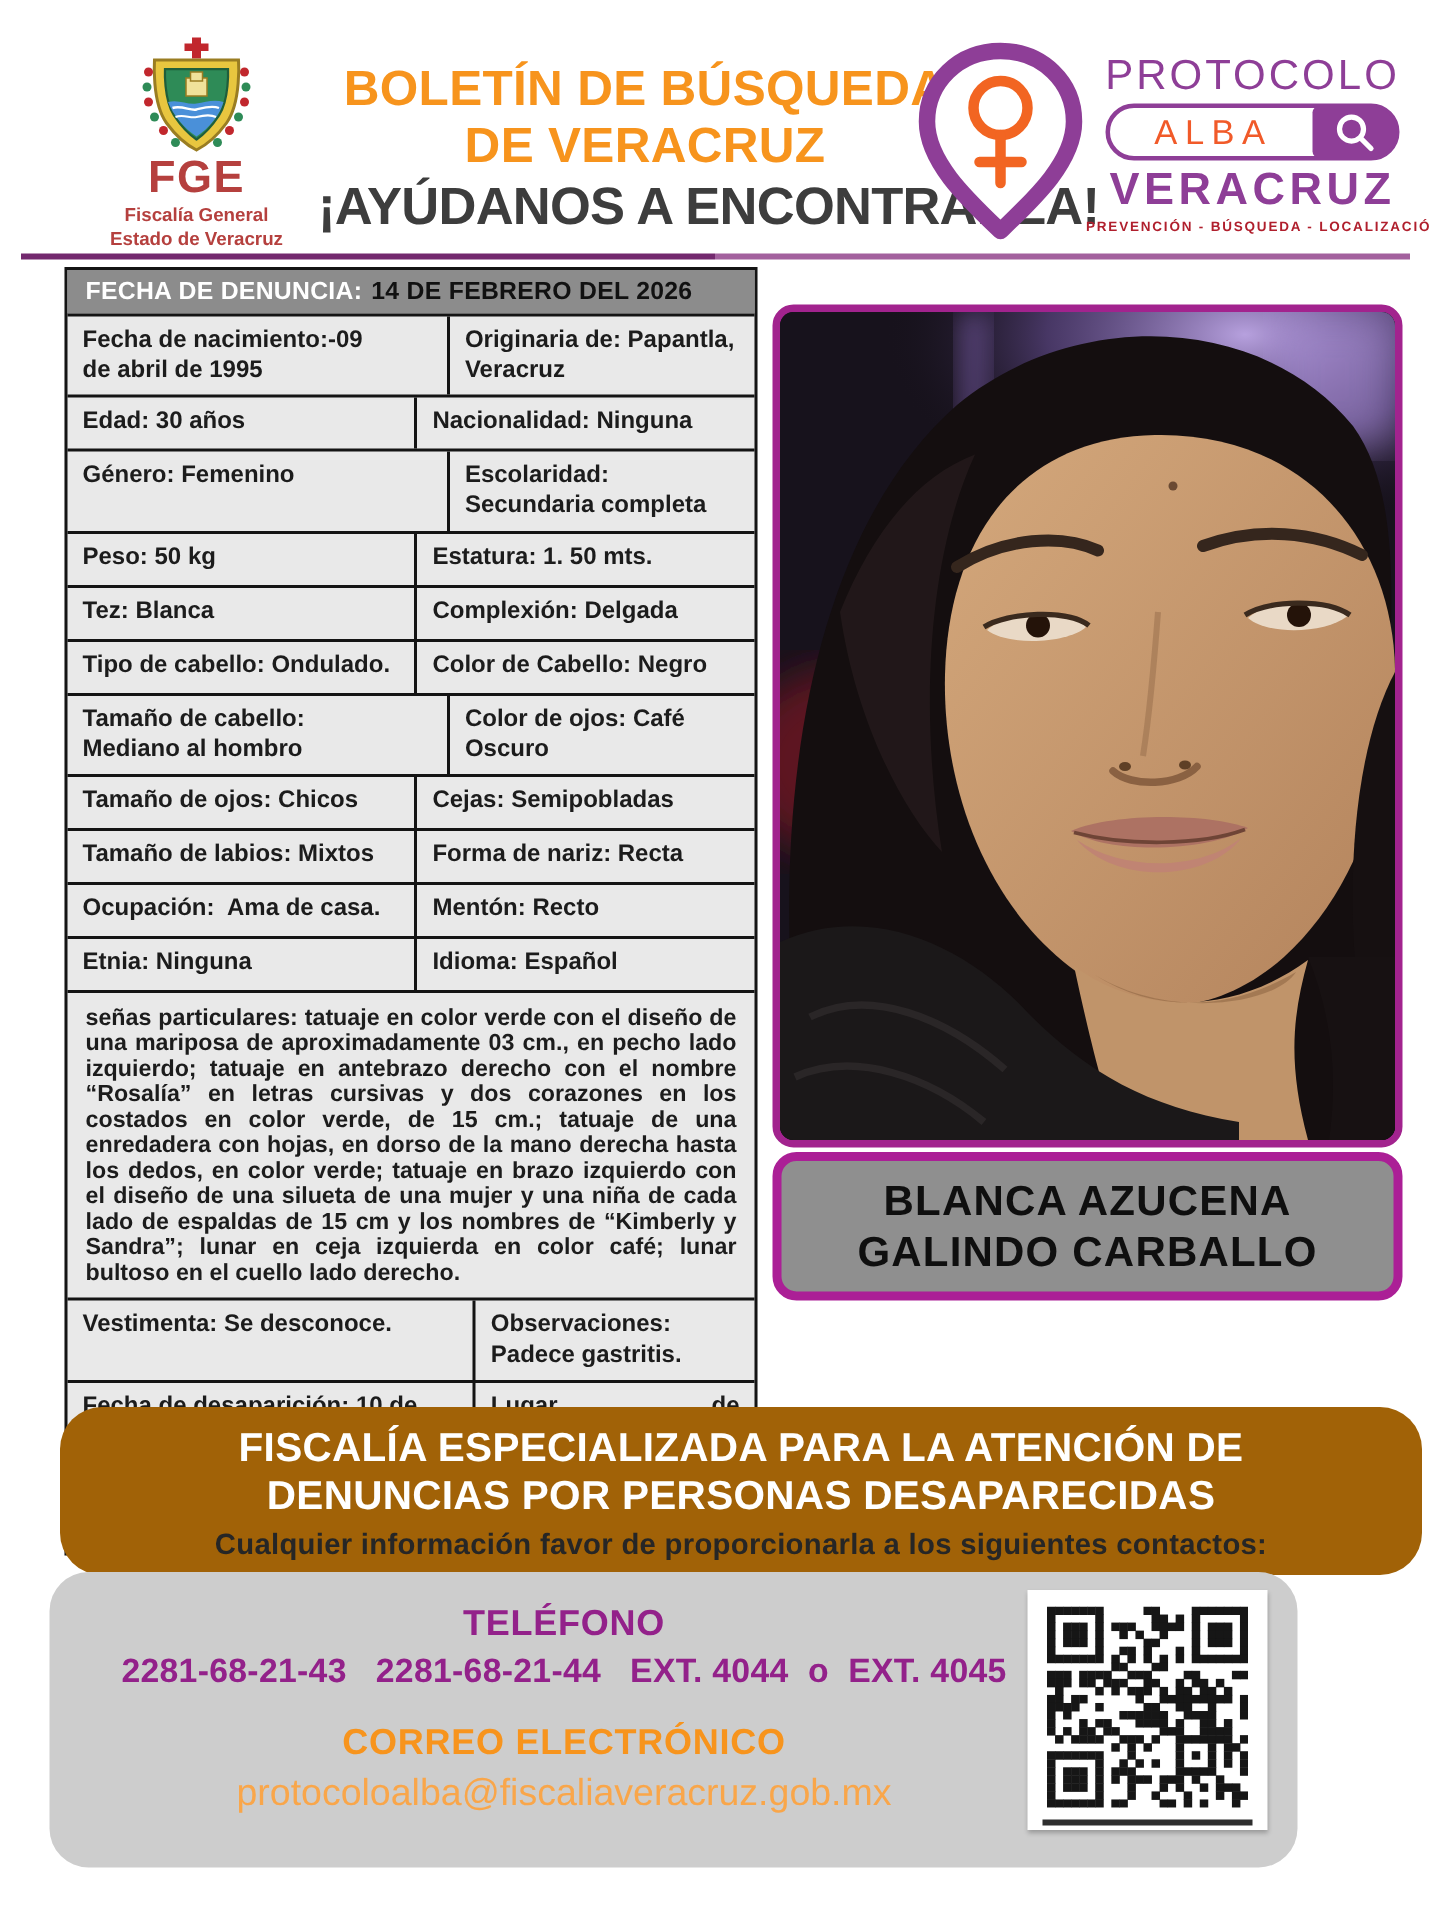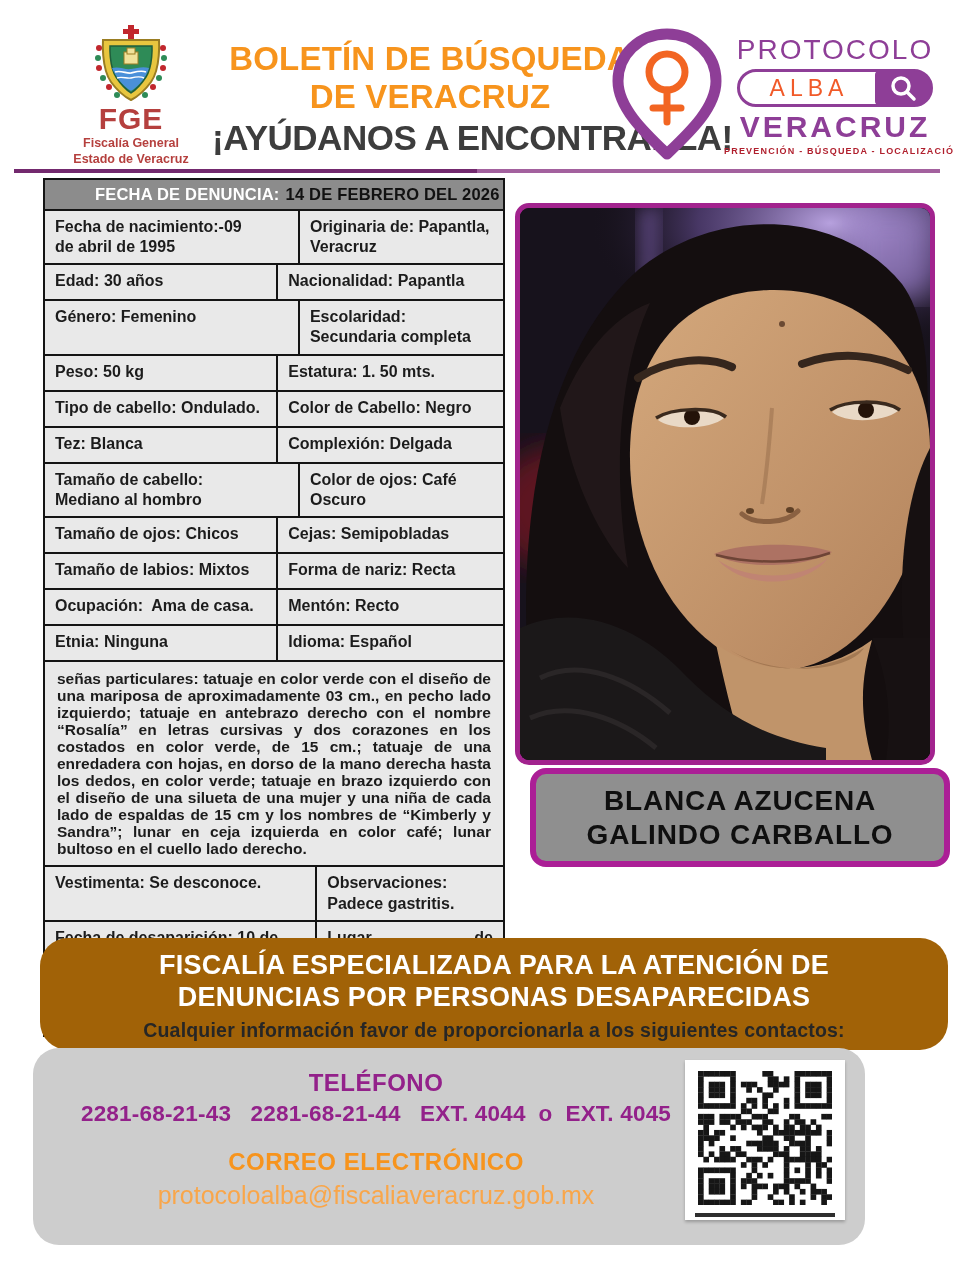--- a/index.html
+++ b/index.html
@@ -46,21 +46,21 @@
   
   .info-table{
     position:absolute;left:43px;top:178px;width:462px;
     border:2px solid #141414;background:#e9e9e9;box-sizing:border-box;
     font-size:16px;font-weight:700;color:#1c1c1c;
   }
   .tbl-header{
     background:#8c8c8c;height:29px;line-height:29px;padding-left:12px;
     font-size:16.5px;letter-spacing:0.2px;white-space:nowrap;overflow:hidden;
   }
-  .tbl-header .lbl{color:#ffffff;margin-left:38px;}
+  .tbl-header .lbl{color:#ffffff;}
   .tbl-header .val{color:#111111;margin-left:6px;}
   .trow{display:flex;border-top:2px solid #141414;}
   .trow .cell{padding:6px 10px;line-height:1.26;box-sizing:border-box;white-space:pre-wrap;}
   .trow .cl{width:50.5%;}
   .trow .cr{width:49.5%;border-left:2px solid #141414;}
   .trow.single{min-height:34px;}
   .trow.double{min-height:52px;gap:44px;}
   .senas-cell{
     border-top:2px solid #141414;padding:8px 12px;text-align:justify;
     font-size:15.5px;line-height:1.1;font-weight:700;
@@ -69,21 +69,21 @@
   .brow .cr{width:41%;border-left:2px solid #141414;text-align:justify;}
   .brow.last{min-height:88px;}
   
   .photo-frame{
     position:absolute;left:515px;top:203px;width:420px;height:562px;box-sizing:border-box;
     border:5px solid #a2238e;border-radius:14px;overflow:hidden;background:#17121c;
   }
   .name-plate{
     position:absolute;left:515px;top:768px;width:420px;height:99px;box-sizing:border-box;
     border:6px solid #ab1f96;border-radius:16px;background:#8f8f8f;
-    display:flex;flex-direction:column;justify-content:center;align-items:center;margin-left:15px;
+    display:flex;flex-direction:column;justify-content:center;align-items:center;
   }
   .name-line{font-size:28px;font-weight:800;color:#0f0f0f;line-height:1.2;letter-spacing:0.8px;}
   
   .banner{
     position:absolute;left:40px;top:938px;width:908px;height:112px;background:#a16207;
     border-radius:28px;text-align:center;box-sizing:border-box;
   }
   .banner-title{
     margin:11px auto 0 auto;max-width:700px;color:#ffffff;font-weight:800;
     font-size:27px;line-height:1.2;letter-spacing:0.2px;
@@ -183,37 +183,37 @@
     <div class="tbl-header">
       <span class="lbl">FECHA DE DENUNCIA:</span><span class="val">14 DE FEBRERO DEL 2026</span>
     </div>
 
     <div class="trow double">
       <div class="cell cl">Fecha de nacimiento:-09 de abril de 1995</div>
       <div class="cell cr">Originaria de: Papantla, Veracruz</div>
     </div>
     <div class="trow single">
       <div class="cell cl">Edad: 30 años</div>
-      <div class="cell cr">Nacionalidad: Papantla</div>
+      <div class="cell cr">Nacionalidad: Ninguna</div>
     </div>
     <div class="trow double">
       <div class="cell cl">Género: Femenino</div>
       <div class="cell cr">Escolaridad: Secundaria completa</div>
     </div>
     <div class="trow single">
       <div class="cell cl">Peso: 50 kg</div>
       <div class="cell cr">Estatura: 1. 50 mts.</div>
     </div>
     <div class="trow single">
+      <div class="cell cl">Tez: Blanca</div>
+      <div class="cell cr">Complexión: Delgada</div>
+    </div>
+    <div class="trow single">
       <div class="cell cl">Tipo de cabello: Ondulado.</div>
       <div class="cell cr">Color de Cabello: Negro</div>
-    </div>
-    <div class="trow single">
-      <div class="cell cl">Tez: Blanca</div>
-      <div class="cell cr">Complexión: Delgada</div>
     </div>
     <div class="trow double">
       <div class="cell cl">Tamaño de cabello: Mediano al hombro</div>
       <div class="cell cr">Color de ojos: Café Oscuro</div>
     </div>
     <div class="trow single">
       <div class="cell cl">Tamaño de ojos: Chicos</div>
       <div class="cell cr">Cejas: Semipobladas</div>
     </div>
     <div class="trow single">

